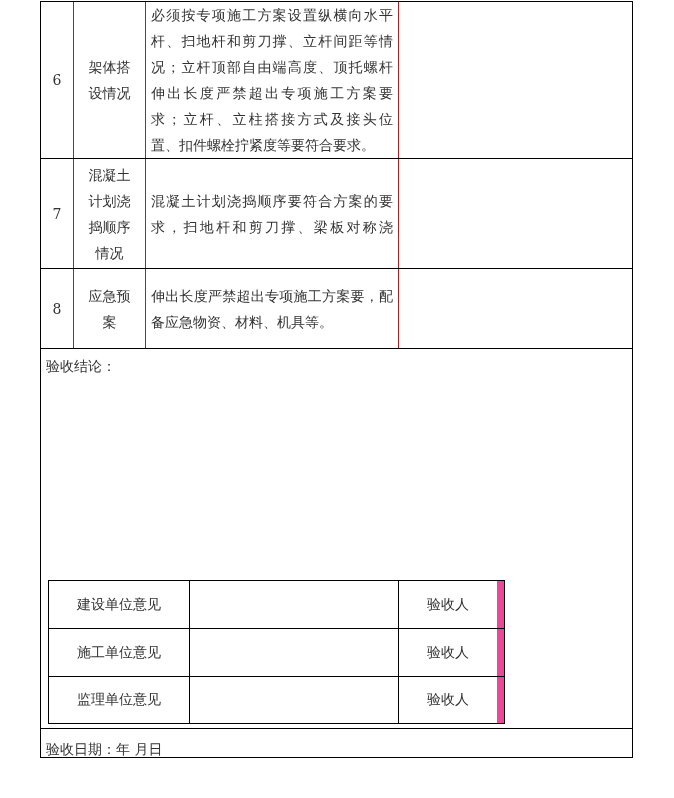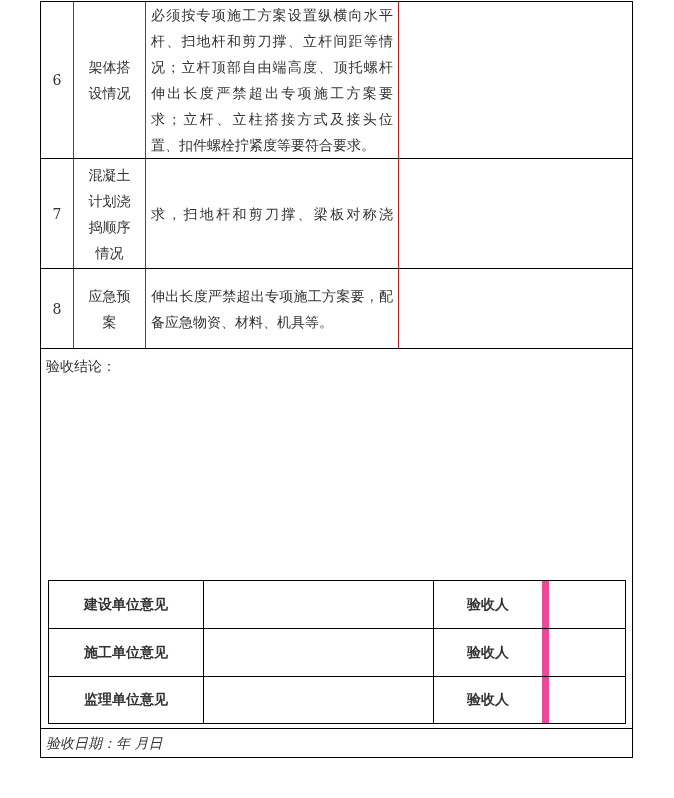--- a/index.html
+++ b/index.html
@@ -15,39 +15,38 @@
   .outer-table {
     position:absolute; left:40px; top:1px;
     width:593px; height:757px;
     border:1px solid #000;
   }
   .trow { display:flex; border-bottom:1px solid #000; }
   .row-6 { height:157px; }
   .row-7 { height:110px; }
   .row-8 { height:80px; }
   .row-conclusion { height:380px; position:relative; display:block; }
-  .row-date { height:30px; border-bottom:none; display:flex; align-items:center; padding-left:5px;font-style:italic; }
+  .row-date { height:30px; border-bottom:none; display:flex; align-items:flex-end; padding-left:5px; }
 
   .cell { border-right:1px solid #b91c1c; }
   .cell-no { width:33px; display:flex; align-items:center; justify-content:center; }
   .cell-item { width:72px; display:flex; flex-direction:column; align-items:center; justify-content:center; line-height:26px; text-align:center; }
   .cell-desc { width:253px; padding:0 5px; line-height:26px; display:flex; flex-direction:column; justify-content:center; }
   .cell-result { flex:1; border-right:none; }
 
   .jl { text-align:justify; text-align-last:justify; }
   .jl-last { text-align:right; text-align-last:left; }
 
   .conclusion-label { padding:6px 5px 0 5px; line-height:22px; }
   .conclusion-blank { position:absolute; left:1px; top:32px; right:1px; height:195px; }
 
   .opinion-table {
     position:absolute; left:7px; top:231px;
-    width:578px; height:144px;
+    width:457px; height:144px;
     border:1px solid #000;
-    font-weight:bold;
   }
   .op-row { display:flex; height:48px; border-bottom:1px solid #000; }
   .op-row:last-child { height:46px; border-bottom:none; }
   .op-label  { width:155px; border-right:1px solid #000; display:flex; align-items:center; justify-content:center; }
   .op-blank  { width:230px; border-right:1px solid #000; }
   .op-acceptor { width:115px; border-right:7px solid #ec4899; display:flex; align-items:center; justify-content:center; }
   .op-sign   { flex:1; }
 </style>
 </head>
 <body>
@@ -78,20 +77,21 @@
       <div class="cell cell-no">
         <span>7</span>
       </div>
       <div class="cell cell-item">
         <div>混凝土</div>
         <div>计划浇</div>
         <div>捣顺序</div>
         <div>情况</div>
       </div>
       <div class="cell cell-desc">
+        <div class="jl">混凝土计划浇捣顺序要符合方案的要</div>
         <div class="jl">求，扫地杆和剪刀撑、梁板对称浇</div>
       </div>
       <div class="cell cell-result"></div>
     </div>
 
     <div class="trow row-8">
       <div class="cell cell-no">
         <span>8</span>
       </div>
       <div class="cell cell-item">

